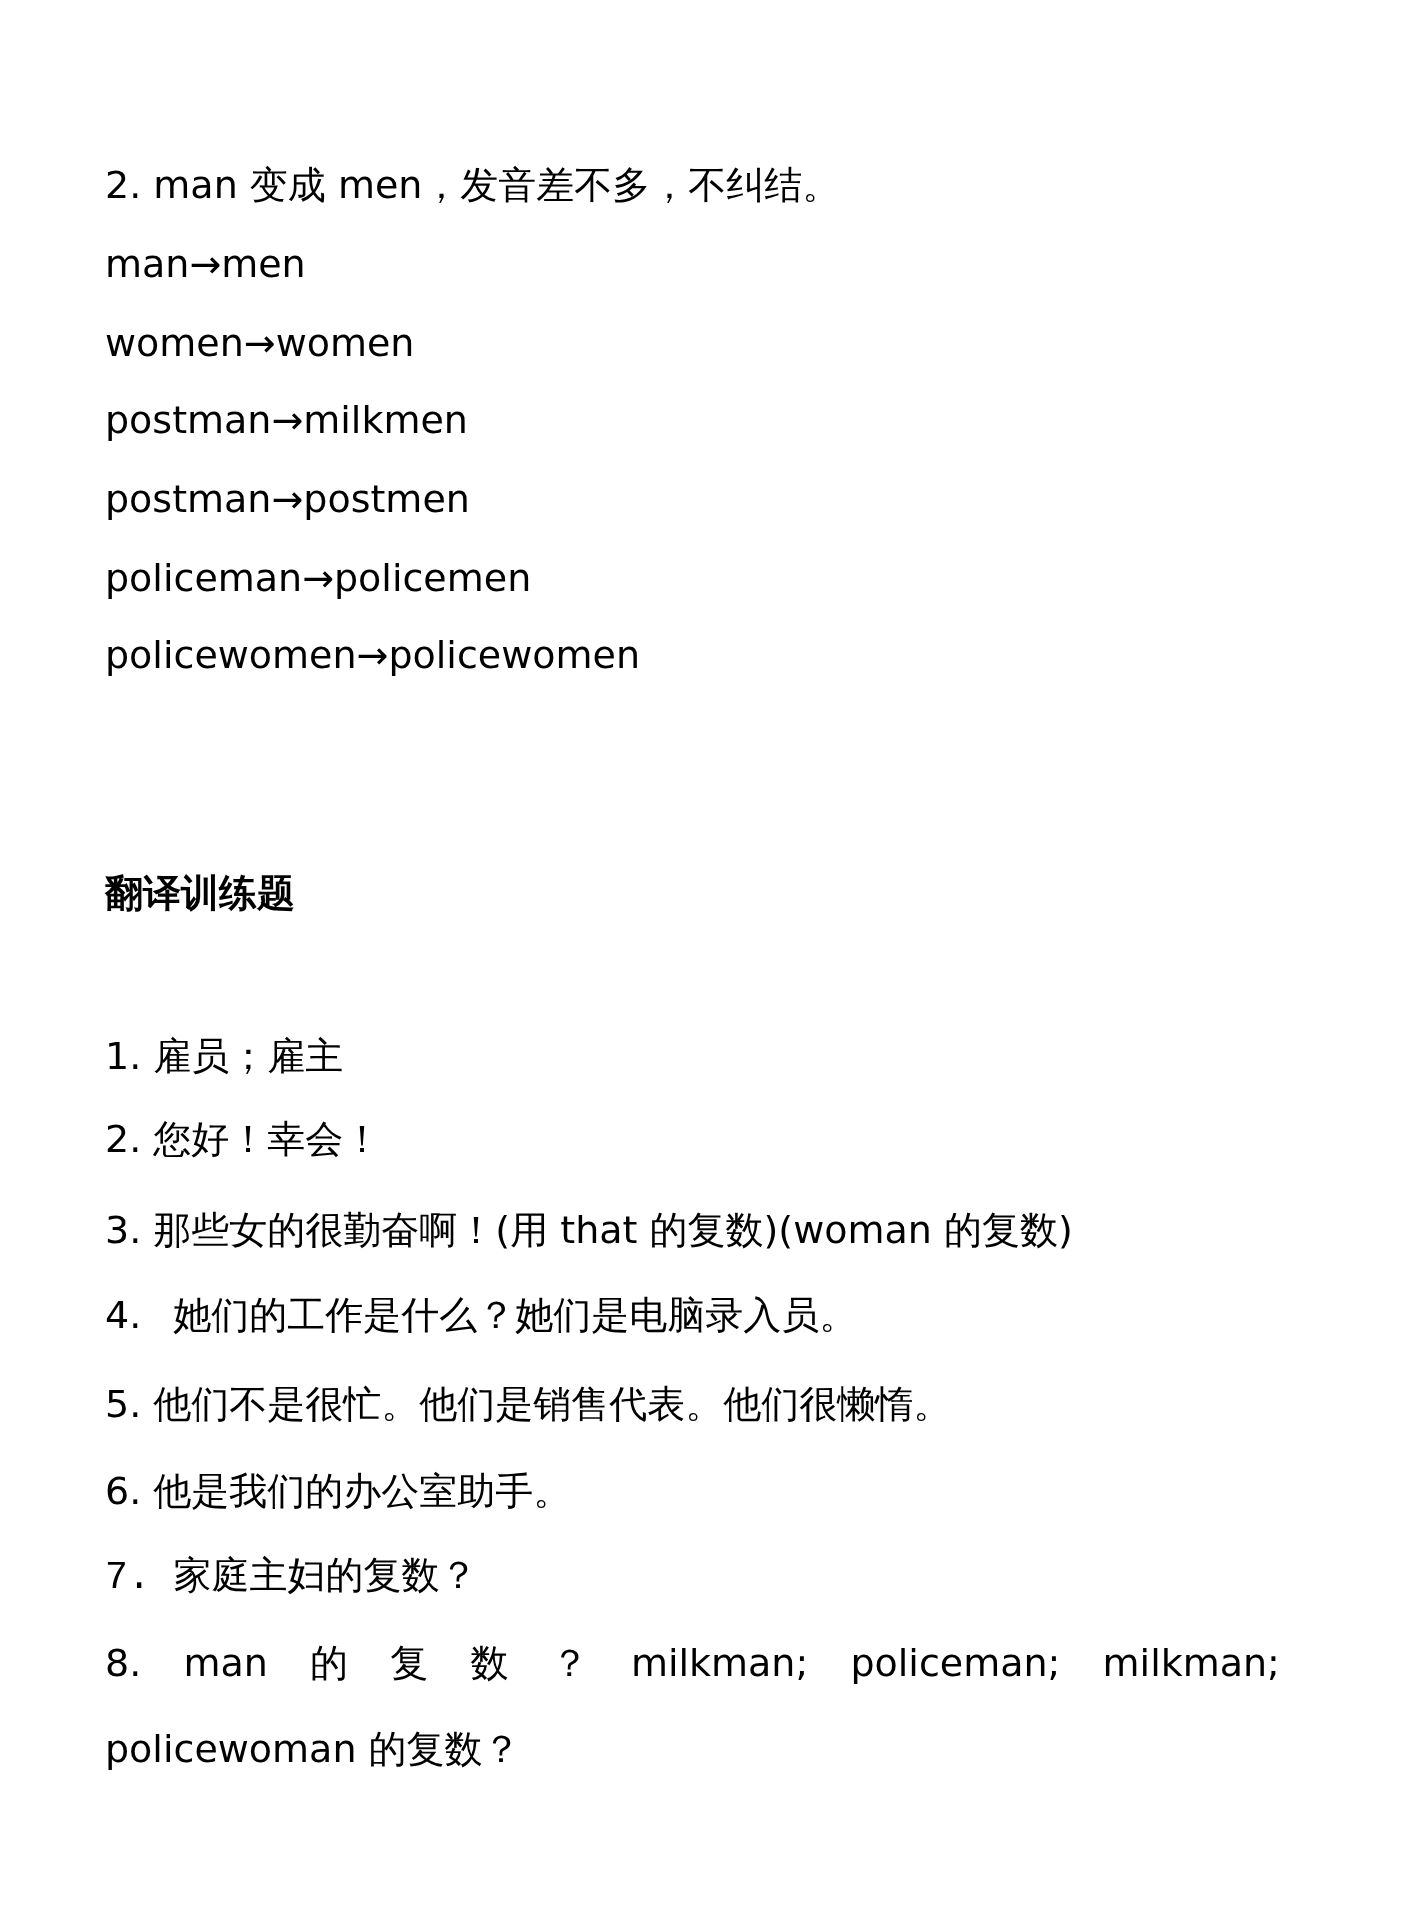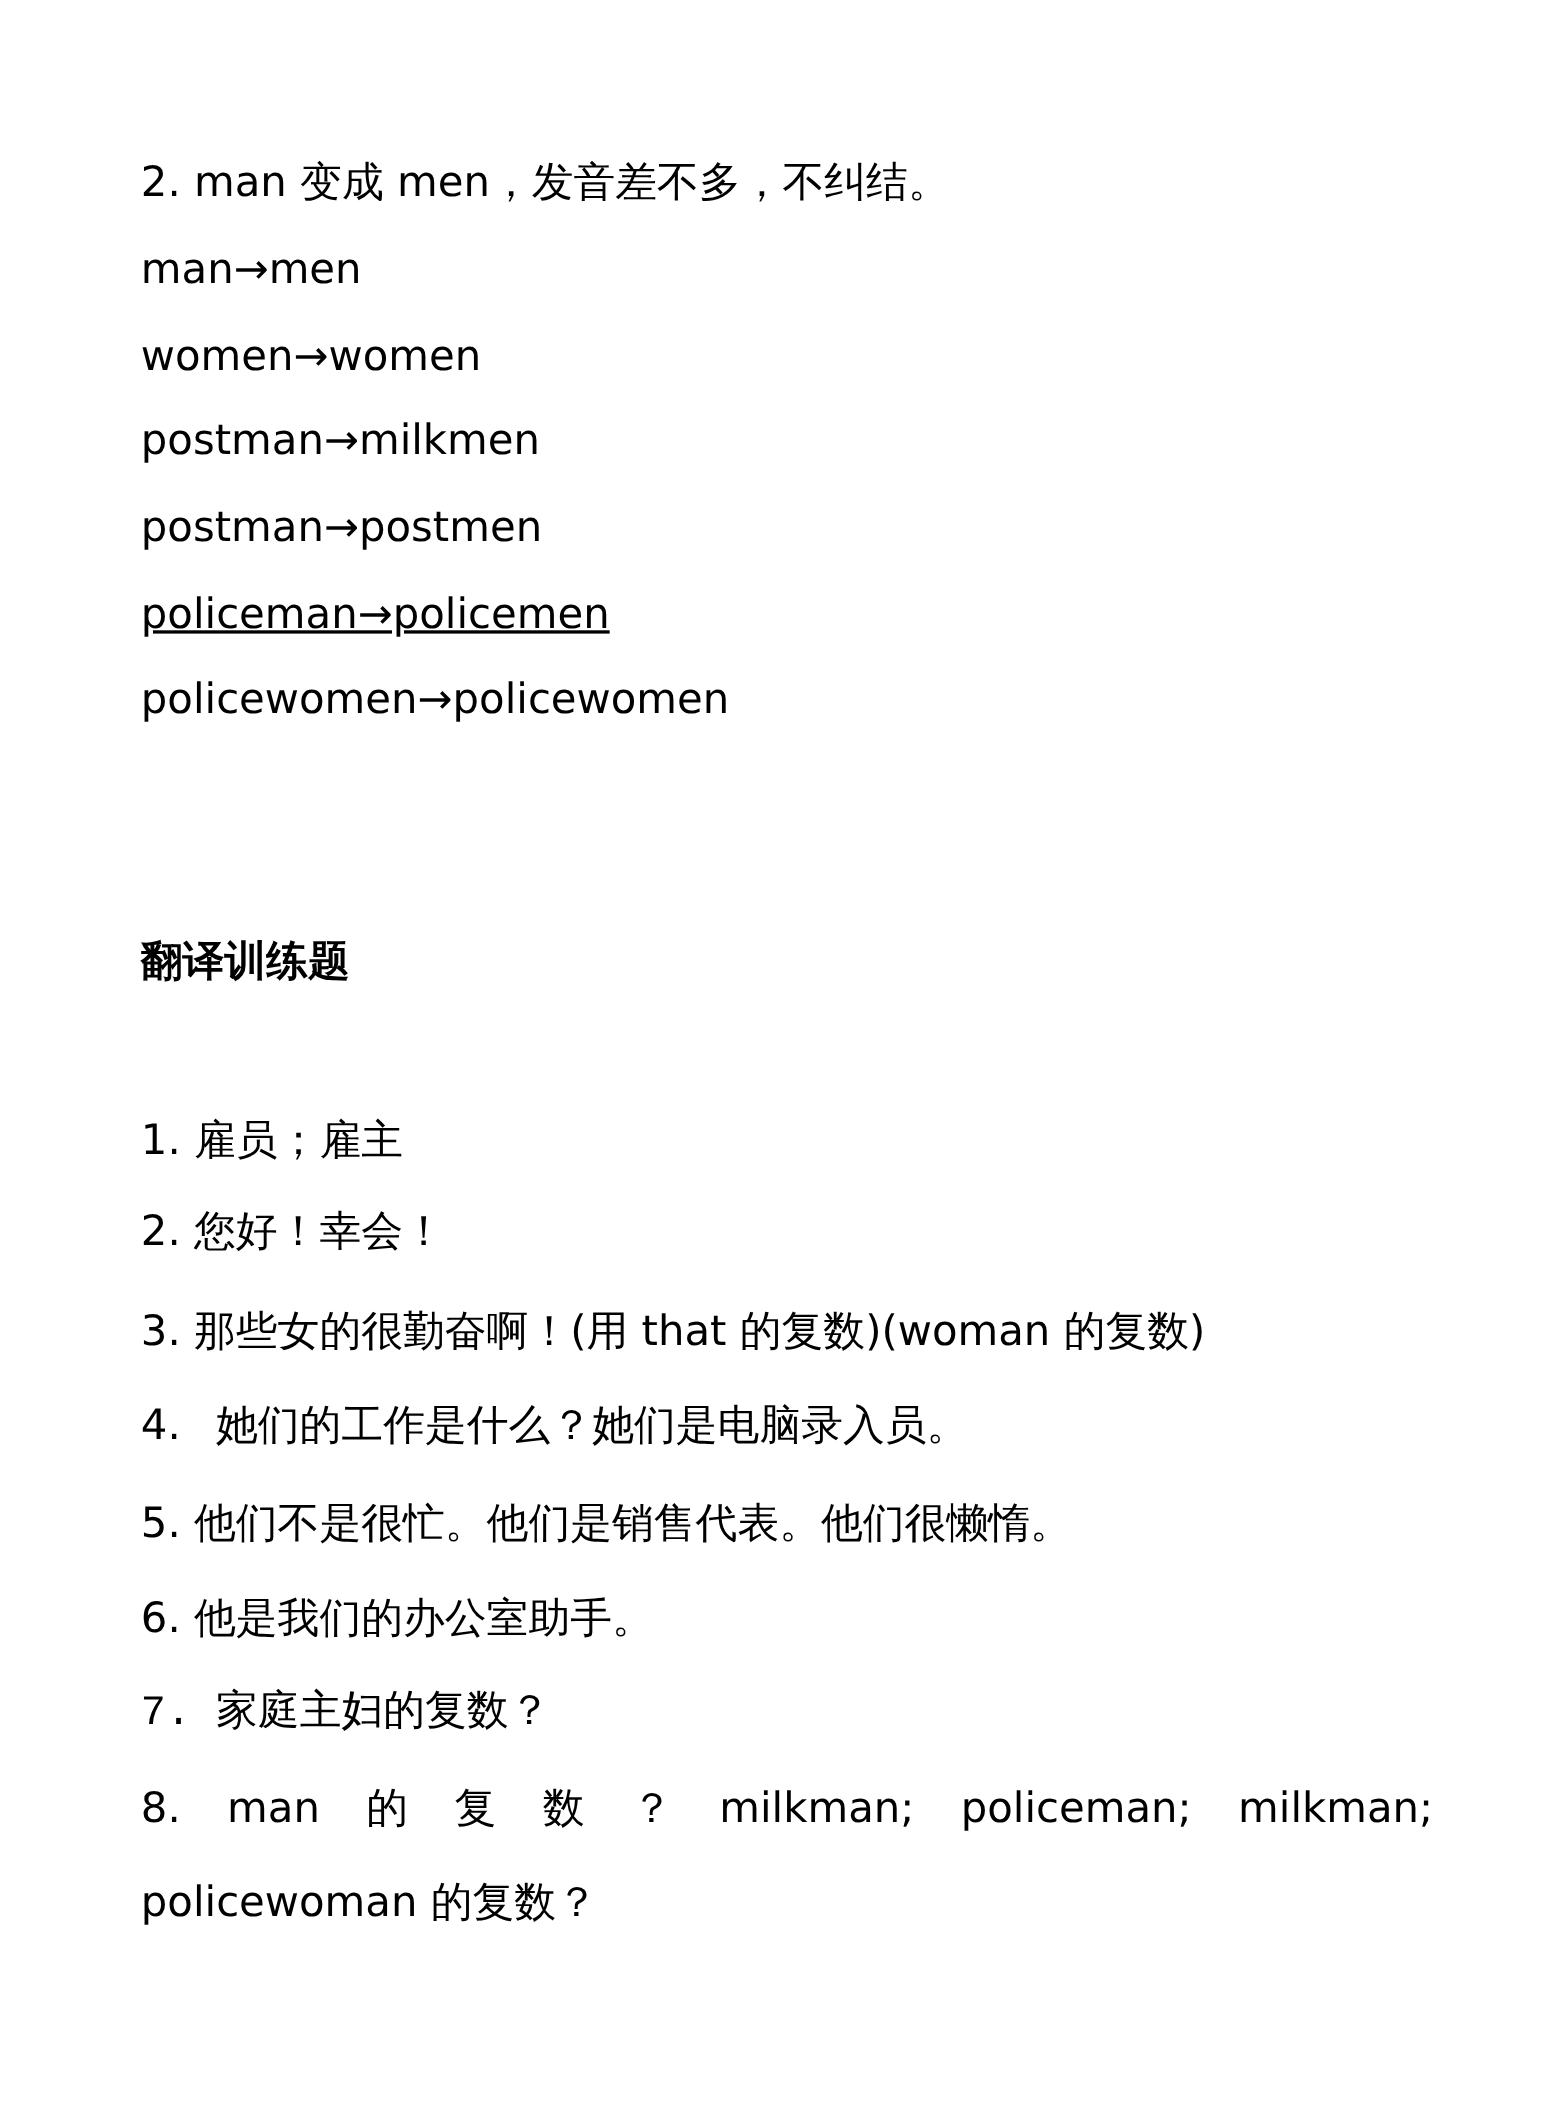--- a/index.html
+++ b/index.html
@@ -1,32 +1,32 @@
 <!DOCTYPE html>
 <html><head>
 <meta charset="utf-8">
 <style>
   html, body { margin:0; padding:0; background:#ffffff; }
   body { width:1417px; height:1927px; position:relative; overflow:hidden;
          font-family:"DejaVu Sans", "Liberation Sans", sans-serif; color:#000; }
-  .line { position:absolute; left:128px; font-size:38px; line-height:48px; white-space:nowrap; transform:translateY(-50%); }
+  .line { position:absolute; left:105px; font-size:38px; line-height:48px; white-space:nowrap; transform:translateY(-50%);margin-top:20px; }
   .heading { font-weight:bold; }
   .justify { width:1175px; display:flex; justify-content:space-between; white-space:nowrap; }
   .justify span { display:inline-block; }
 </style>
 </head>
 <body>
 
 <div class="line" style="top:165px;">2. man 变成 men，发音差不多，不纠结。</div>
 
 <div class="line" style="top:244px;">man→men</div>
 <div class="line" style="top:323px;">women→women</div>
 <div class="line" style="top:400px;">postman→milkmen</div>
 <div class="line" style="top:479px;">postman→postmen</div>
-<div class="line" style="top:558px;text-decoration:underline;">policeman→policemen</div>
+<div class="line" style="top:558px;">policeman→policemen</div>
 <div class="line" style="top:635px;">policewomen→policewomen</div>
 
 <div class="line heading" style="top:873px;">翻译训练题</div>
 
 <div class="line" style="top:1036px;">
   <span>1.</span>
   <span>雇员；雇主</span>
 </div>
 <div class="line" style="top:1119px;">
   <span>2.</span>

